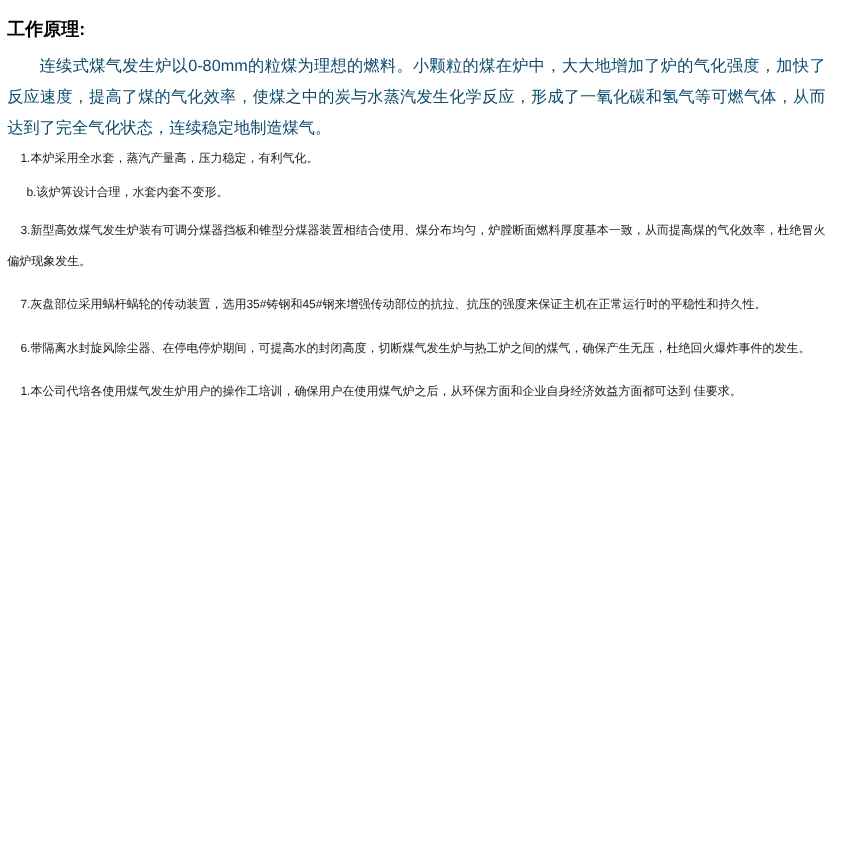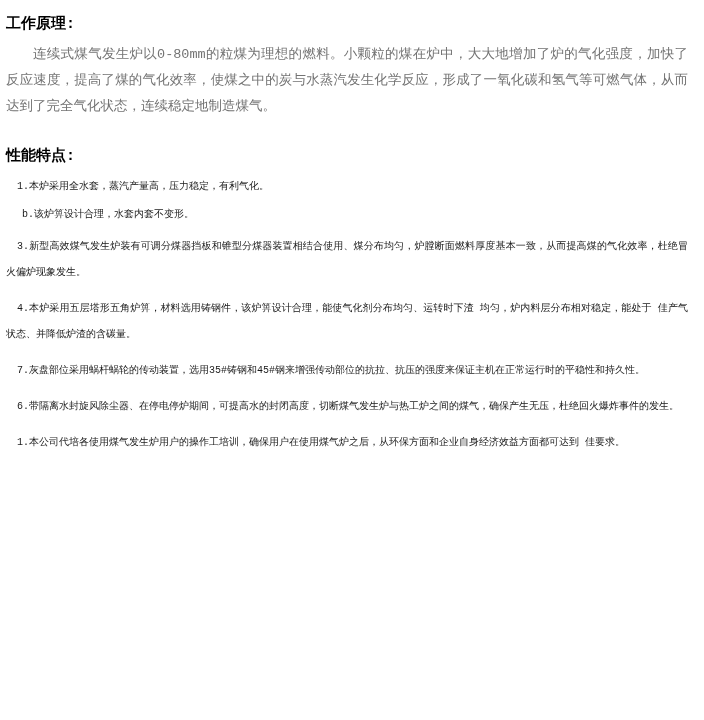--- a/index.html
+++ b/index.html
@@ -11,36 +11,35 @@
     width: 704px;
     height: 720px;
     font-family: "Liberation Sans", sans-serif;
     color: #000000;
     overflow: hidden;
   }
   .page {
     width: 704px;
     box-sizing: border-box;
     padding: 14px 12px 0 4px;
-    font-family: Liberation Mono, monospace;
   }
   .section-heading {
     font-size: 15px;
     font-weight: bold;
     color: #000000;
     margin: 0 0 6px 2px;
     line-height: 22px;
   }
   .heading-2 {
     margin-top: 26px;
   }
   .body-para {
     font-size: 13.5px;
     line-height: 26px;
-    color: #737373;
+    color: #0c4a6e;
     margin: 0;
     text-align: justify;
     text-justify: inter-ideograph;
     text-indent: 2em;
     padding: 0 4px 0 2px;
   }
   .list {
     margin: 0;
     padding: 0;
     list-style: none;
@@ -68,26 +67,24 @@
 </style>
 </head>
 <body>
 
 <div class="page">
 
   <h2 class="section-heading">工作原理:</h2>
 
   <p class="body-para">连续式煤气发生炉以0-80mm的粒煤为理想的燃料。小颗粒的煤在炉中，大大地增加了炉的气化强度，加快了反应速度，提高了煤的气化效率，使煤之中的炭与水蒸汽发生化学反应，形成了一氧化碳和氢气等可燃气体，从而达到了完全气化状态，连续稳定地制造煤气。</p>
 
-  <h2 class="section-heading heading-2">性能特点:</h2>
 
   <ul class="list">
     <li class="list-item tight">1.本炉采用全水套，蒸汽产量高，压力稳定，有利气化。</li>
     <li class="list-item sub">b.该炉箅设计合理，水套内套不变形。</li>
     <div class="gap-sm"></div>
     <li class="list-item">3.新型高效煤气发生炉装有可调分煤器挡板和锥型分煤器装置相结合使用、煤分布均匀，炉膛断面燃料厚度基本一致，从而提高煤的气化效率，杜绝冒火偏炉现象发生。</li>
-    <li class="list-item">4.本炉采用五层塔形五角炉箅，材料选用铸钢件，该炉箅设计合理，能使气化剂分布均匀、运转时下渣 均匀，炉内料层分布相对稳定，能处于 佳产气状态、并降低炉渣的含碳量。</li>
     <li class="list-item">7.灰盘部位采用蜗杆蜗轮的传动装置，选用35#铸钢和45#钢来增强传动部位的抗拉、抗压的强度来保证主机在正常运行时的平稳性和持久性。</li>
     <li class="list-item">6.带隔离水封旋风除尘器、在停电停炉期间，可提高水的封闭高度，切断煤气发生炉与热工炉之间的煤气，确保产生无压，杜绝回火爆炸事件的发生。</li>
     <li class="list-item">1.本公司代培各使用煤气发生炉用户的操作工培训，确保用户在使用煤气炉之后，从环保方面和企业自身经济效益方面都可达到 佳要求。</li>
   </ul>
 
 </div>
 
 </body></html>

